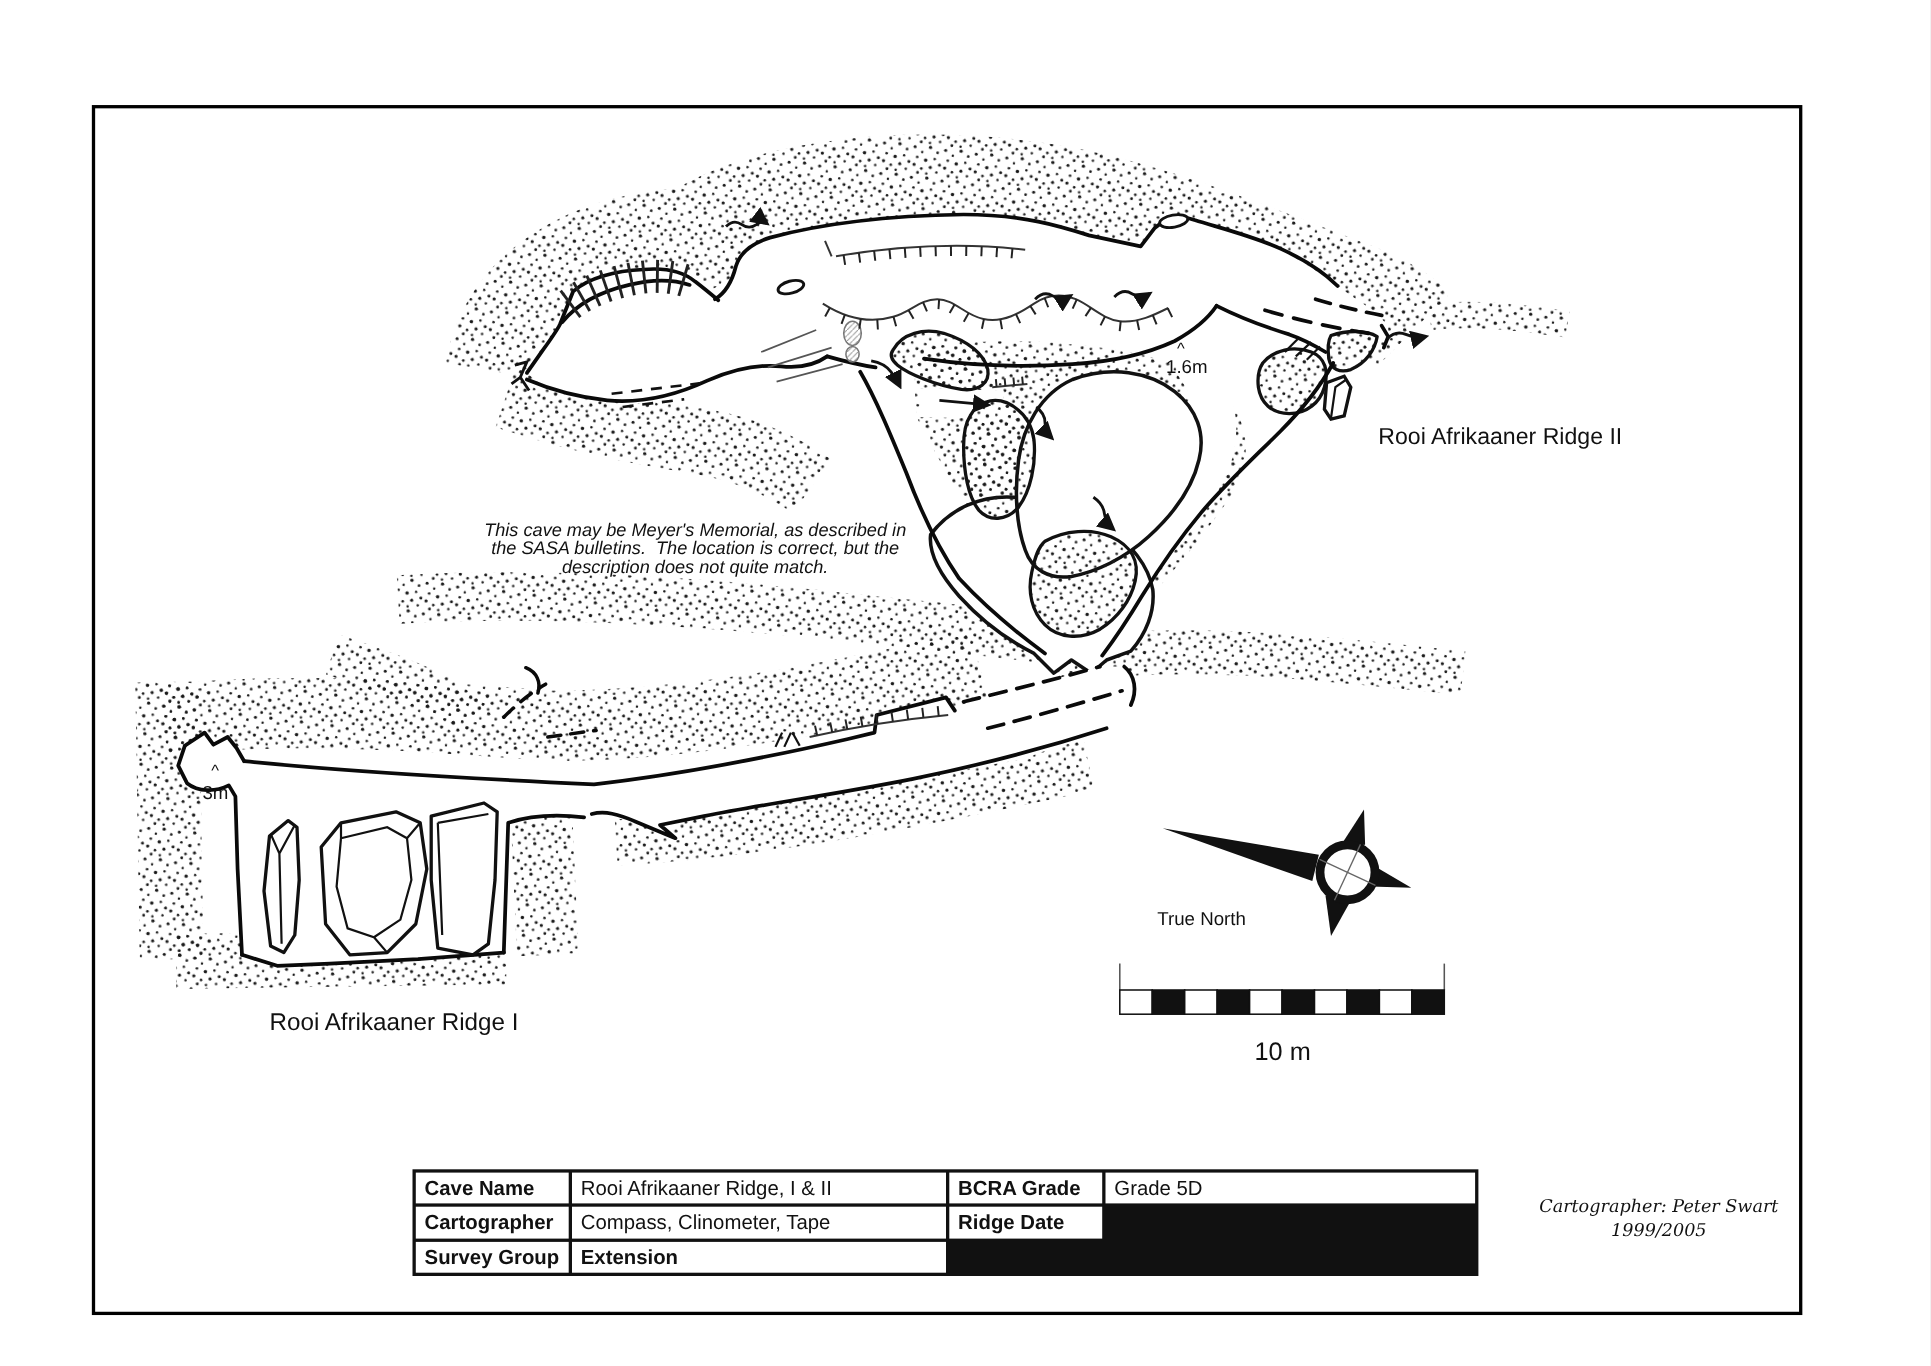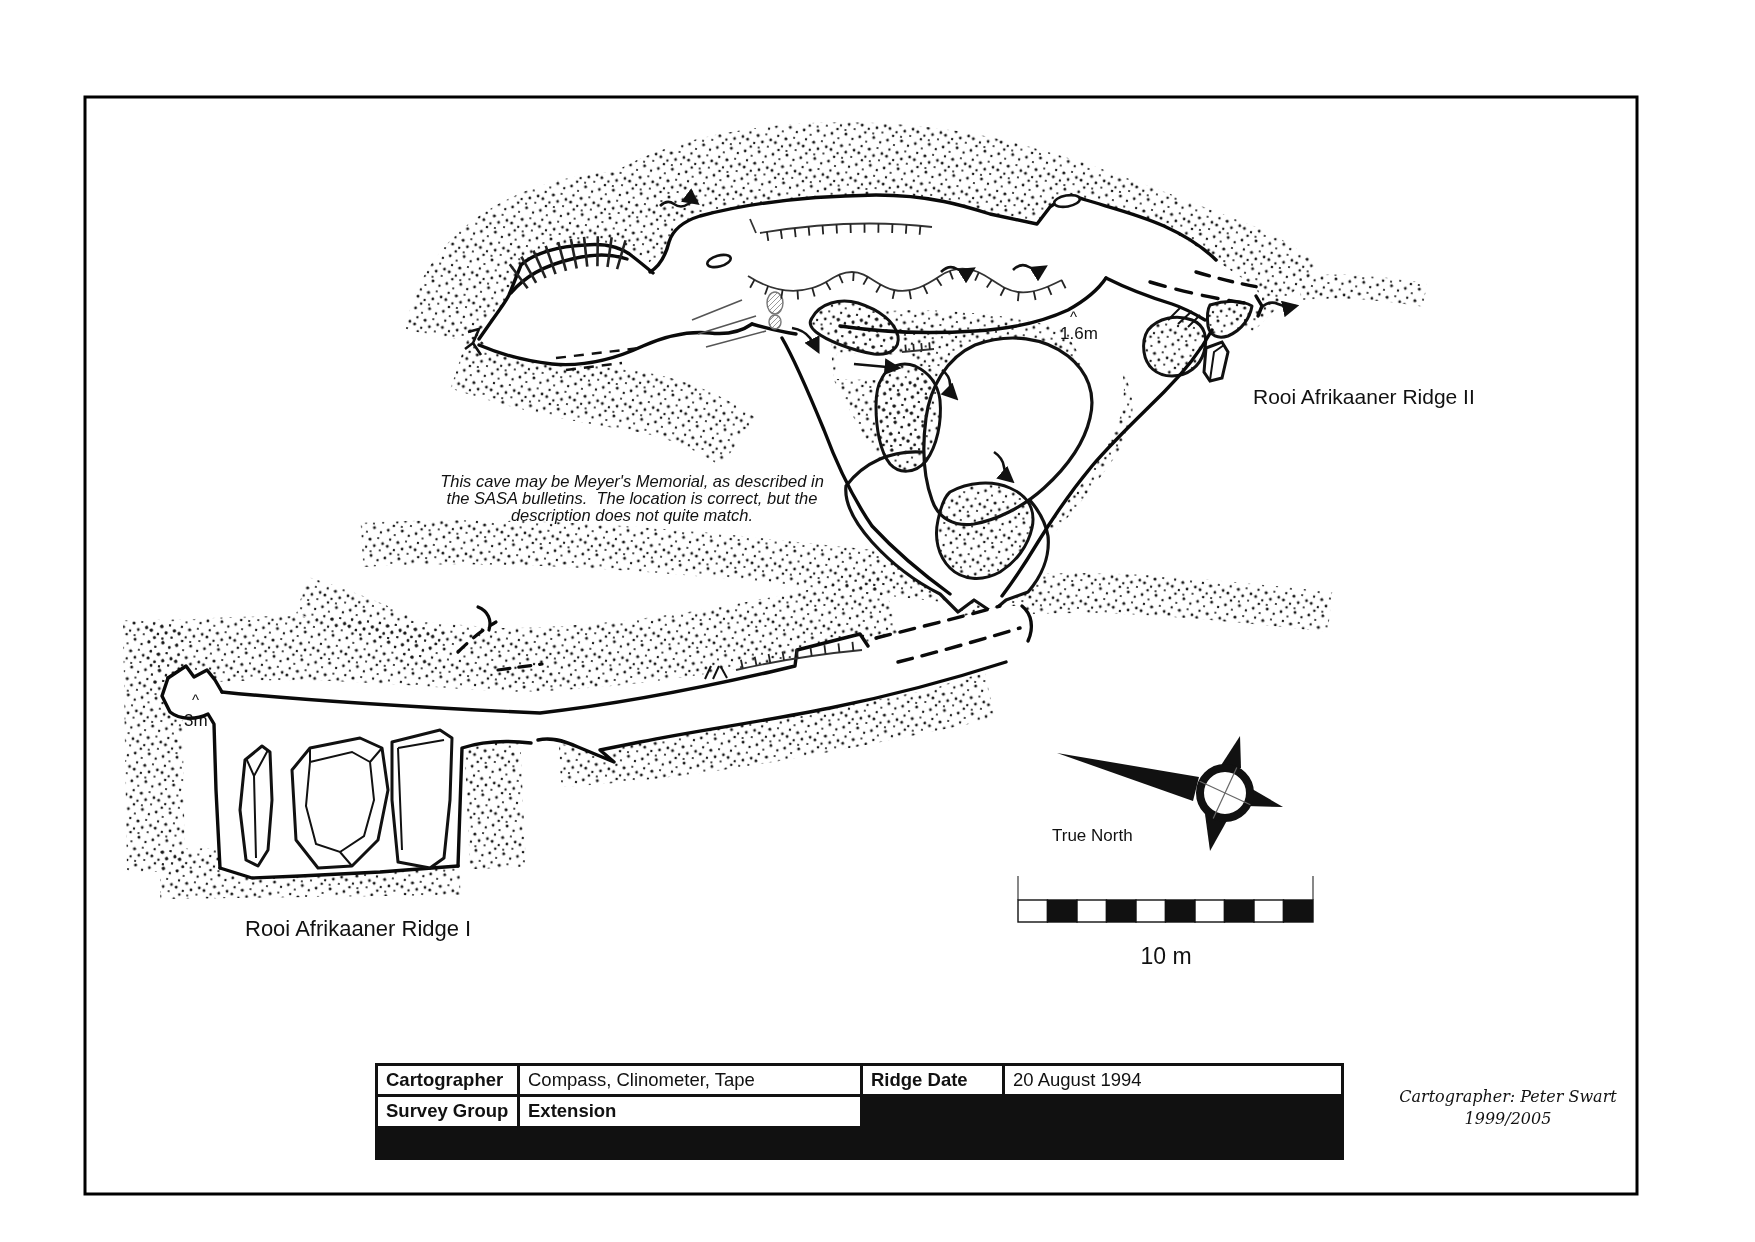--- a/index.html
+++ b/index.html
@@ -299,24 +299,29 @@
           <rect x="1224.5" y="900" width="29.5" height="22" fill="#111" stroke="#111" stroke-width="1.4"></rect>
           <rect x="1254" y="900" width="29.5" height="22" fill="#fff" stroke="#111" stroke-width="1.4"></rect>
           <rect x="1283.5" y="900" width="29.5" height="22" fill="#111" stroke="#111" stroke-width="1.4"></rect>
         </g>
     <text x="1166" y="964" font-size="23" text-anchor="middle" class="maplabel">10 m</text>
   </g>
 </svg>
 
 <div class="info-table">
   <div class="info-row">
+    <div class="cell lab">Cave Name</div>
+    <div class="cell">Rooi Afrikaaner Ridge, I &amp; II</div>
+    <div class="cell lab">BCRA Grade</div>
+    <div class="cell">Grade 5D</div>
+  </div>
+  <div class="info-row">
     <div class="cell lab">Cartographer</div>
     <div class="cell">Compass, Clinometer, Tape</div>
     <div class="cell lab">Ridge Date</div>
-    <div class="cell">20 August 1994</div>
   </div>
   <div class="info-row">
     <div class="cell lab">Survey Group</div>
     <div class="cell lab">Extension</div>
   </div>
 </div>
 
 <div class="credit">
   <div>Cartographer: Peter Swart</div>
   <div>1999/2005</div>

